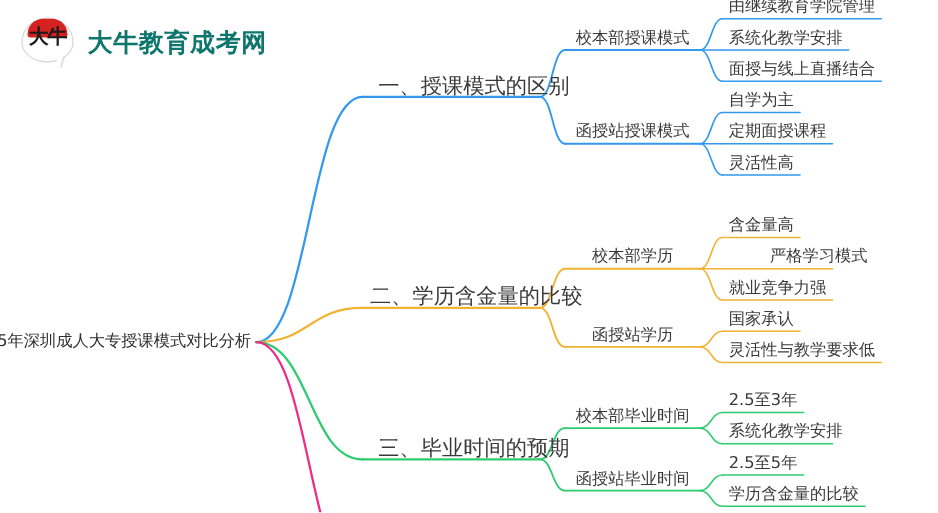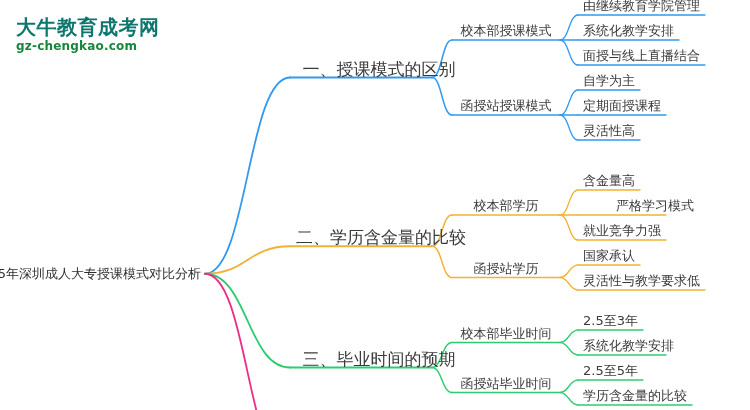--- a/index.html
+++ b/index.html
@@ -127,23 +127,29 @@
     color: #2e2e2e;
   }
   .node.lvl1 { font-size: 17px; color: #3a3a3a; }
   .node.lvl2 { font-size: 13px; color: #3a3a3a; }
   .node.leaf { font-size: 13px; color: #3a3a3a; }
 </style>
 </head>
 <body>
 
 <div id="logo-block">
+  <div id="logo-mark">
+    <div class="bubble"></div>
+    <div class="bubble-tail"></div>
+    <div class="red-arc"></div>
+    <div class="red-dot"></div>
+    <div class="mark-text">大牛</div>
+  </div>
   <div id="logo-text">
     <div id="logo-title">大牛教育成考网</div>
-    <div id="logo-sub">gz-chengkao.com</div>
   </div>
 </div>
 
 <div id="mindmap">
   <svg id="links" viewBox="0 0 750 410" width="750" height="410">
       <path d="M205 273.75 C247.5 273.75 247.5 77.5 290 77.5" fill="none" stroke="#3399f0" stroke-width="1.8" stroke-linecap="round"></path>
       <path d="M290 77.5 L432 77.5" fill="none" stroke="#3399f0" stroke-width="1.8" stroke-linecap="round"></path>
       <path d="M432 77.5 C442 77.5 442 40 452 40" fill="none" stroke="#3399f0" stroke-width="1.5" stroke-linecap="round"></path>
       <path d="M452 40 L560 40" fill="none" stroke="#3399f0" stroke-width="1.5" stroke-linecap="round"></path>
       <path d="M560 40 C569 40 569 15 578 15" fill="none" stroke="#3399f0" stroke-width="1.3" stroke-linecap="round"></path>

